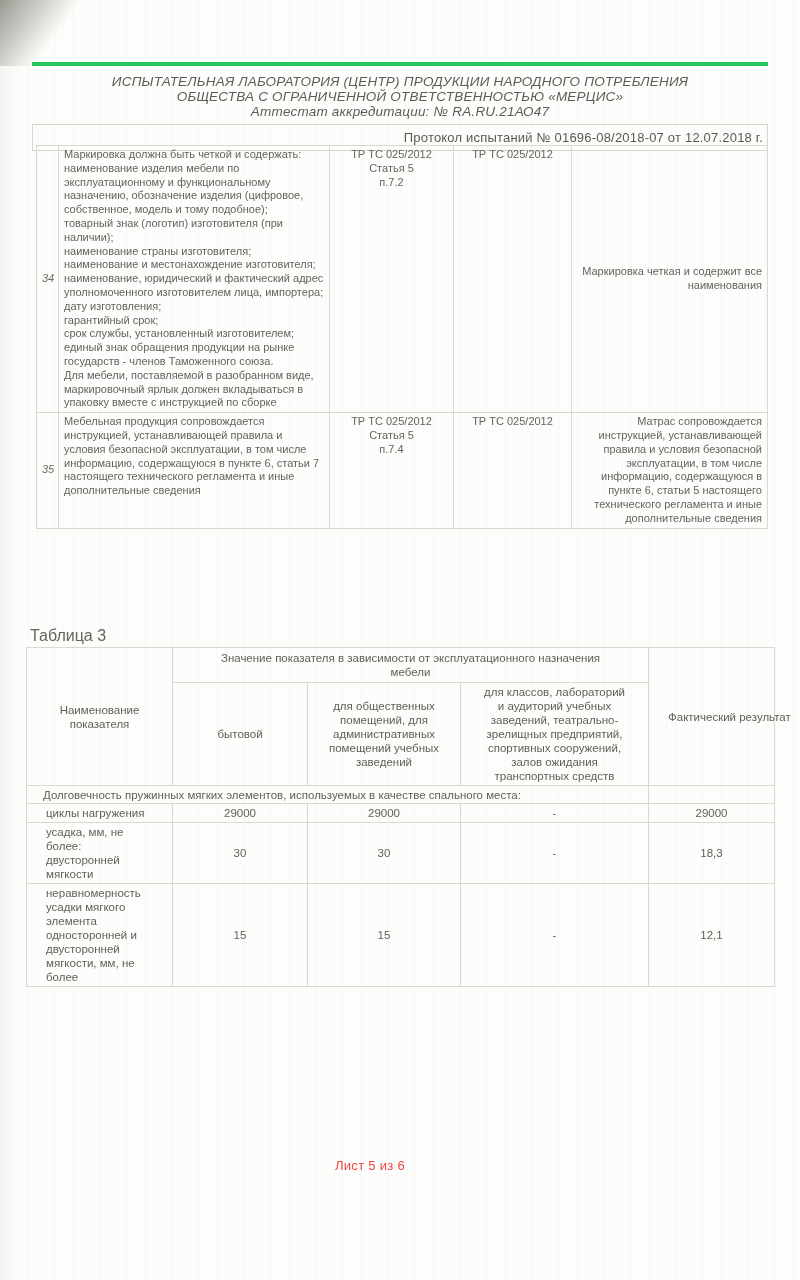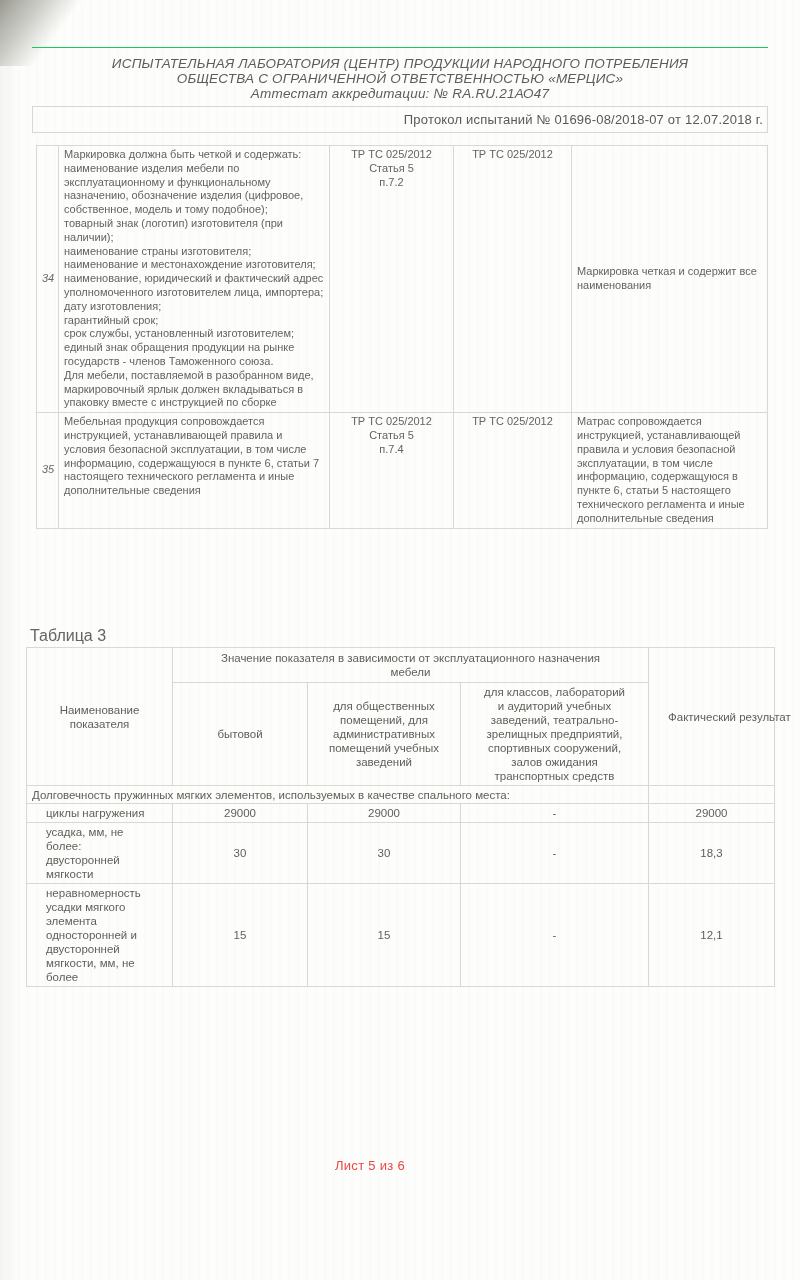--- a/index.html
+++ b/index.html
@@ -18,51 +18,51 @@
     background:
       repeating-linear-gradient(90deg, rgba(90,90,85,0.015) 0 2px, rgba(0,0,0,0) 2px 9px),
       linear-gradient(90deg, rgba(120,120,115,0.05) 0 6px, rgba(0,0,0,0) 18px);
   }
   .corner-fold{
     position:absolute;top:0;left:0;width:96px;height:66px;
     background:linear-gradient(126deg,#98988f 0%,#b3b3ad 14%,#cdcdc8 30%,#e8e8e4 45%,rgba(253,253,251,0) 57%);
   }
   
   .doc-header{
-    position:absolute;left:32px;top:47px;width:736px;
-    border-top:1px solid #22c55e;
+    position:absolute;left:32px;top:62px;width:736px;
+    border-top:4px solid #22c55e;
   }
   .org-block{
     padding:8px 10px 5px 10px;text-align:center;
     font-style:italic;font-size:13.5px;line-height:15px;color:#5c5c58;letter-spacing:.2px;
   }
   .protocol-strip{
     border:1px solid #d7d7d1;
     padding:5px 4px;text-align:right;
     font-size:13px;color:#595955;letter-spacing:.2px;
   }
   
   table{border-collapse:collapse;table-layout:fixed;}
   .t1{position:absolute;left:36px;top:145px;width:731px;font-size:11px;line-height:13.8px;}
   .t1 th,.t1 td{border:1px solid #d9d9d3;padding:2px 5px;vertical-align:top;}
   .t1 th{font-weight:600;color:#60605b;text-align:center;vertical-align:middle;height:58px;line-height:14.5px;}
   .t1 .num{text-align:left;vertical-align:middle;font-style:italic;color:#6a6a64;}
   .t1 .name{text-align:left;white-space:pre-line;}
   .t1 .clause{text-align:center;white-space:pre-line;}
   .t1 .method{text-align:center;}
-  .t1 .result{text-align:left;}
+  .t1 .result{text-align:right;}
   .t1 .result.mid{vertical-align:middle;}
   
   .t3-caption{position:absolute;left:30px;top:627px;font-size:16px;color:#65655f;}
   .t3{position:absolute;left:26px;top:647px;width:748px;font-size:11.5px;line-height:14px;color:#5f5f59;}
   .t3 th,.t3 td{border:1px solid #d9d9d3;padding:2px 19px;}
   .t3 th{font-weight:normal;text-align:center;vertical-align:middle;}
   .t3 .group{height:30px;white-space:pre-line;}
   .t3 .subrow th{height:98px;}
-  .t3 .section td{text-align:left;padding:1px 5px;height:15px;}
+  .t3 .section td{text-align:left;padding:1px 16px;height:15px;}
   .t3 .rowname{text-align:left;vertical-align:top;white-space:pre-line;}
   .t3 .val{text-align:center;vertical-align:middle;}
   .t3 .nowrap{white-space:nowrap;}
   
   .page-footer{
     position:absolute;left:0;top:1158px;width:740px;text-align:center;
     font-size:13px;color:#ef4444;letter-spacing:.3px;
   }
 </style>
 </head>

